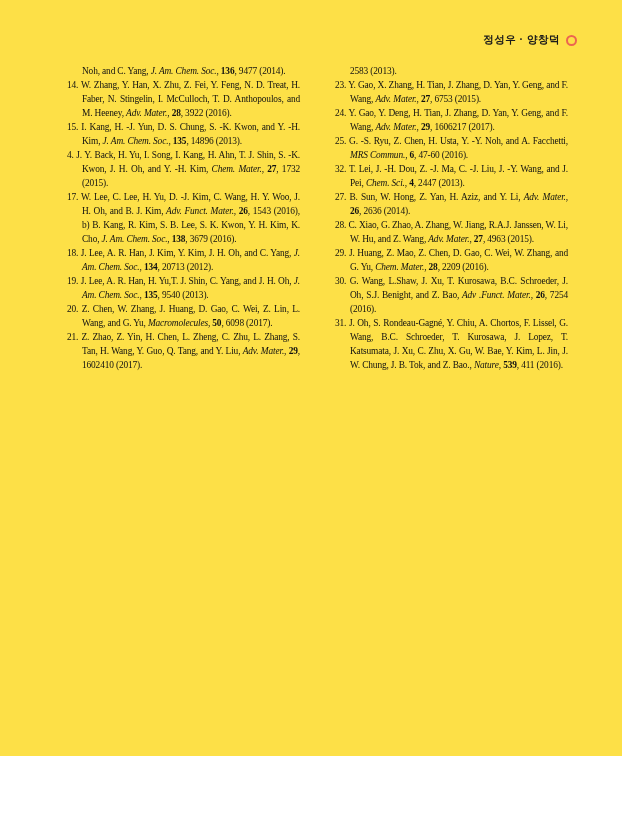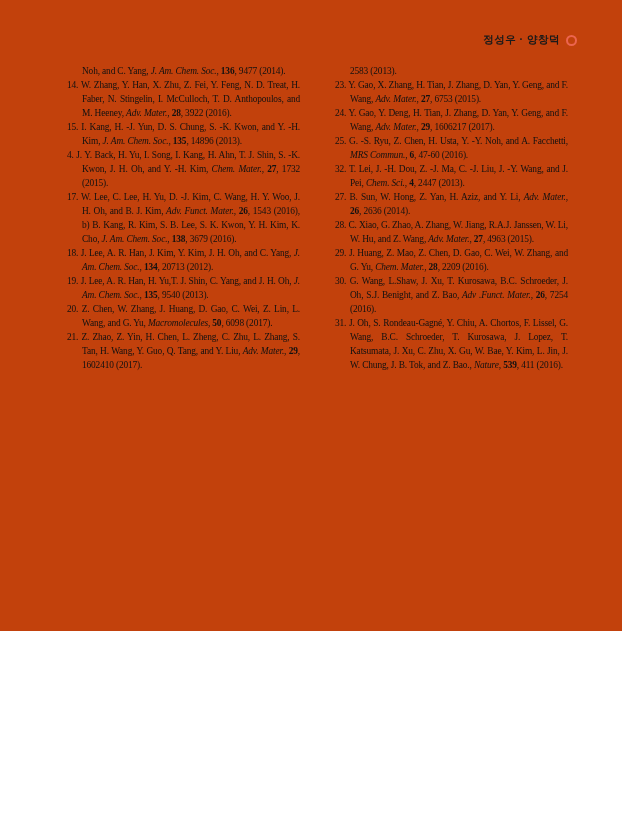--- a/index.html
+++ b/index.html
@@ -1,20 +1,20 @@
 <!DOCTYPE html>
 <html><head>
 <meta charset="utf-8">
 <style>
   html, body { margin: 0; padding: 0; background: #ffffff; }
   .page {
     position: relative;
     width: 622px;
-    height: 631px;
-    background: #c2410c;
+    height: 756px;
+    background: #fde047;
     overflow: hidden;
     font-family: "Liberation Serif", serif;
     color: #111111;
   }
 
   
   .header {
     position: absolute;
     top: 33px;
     right: 45px;

